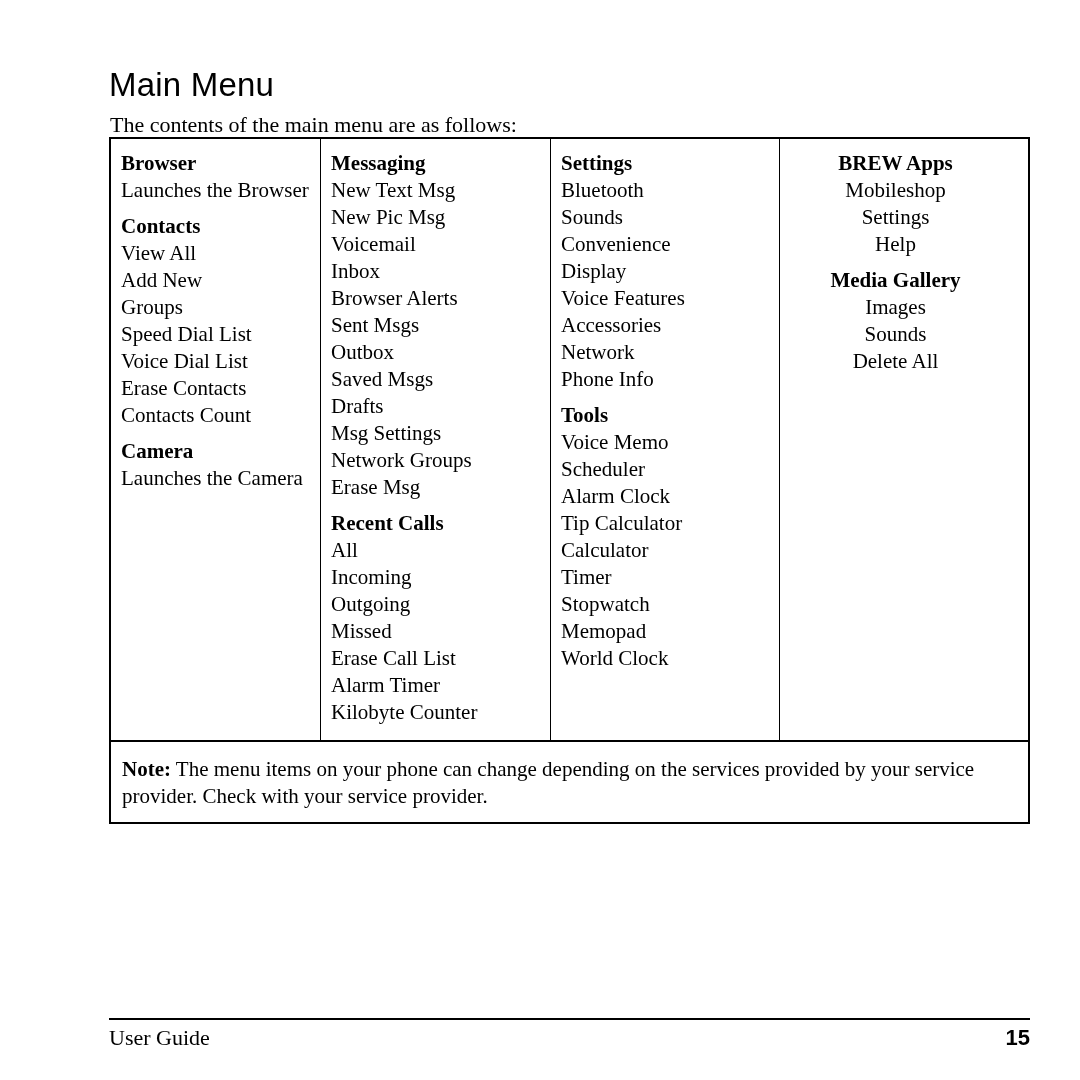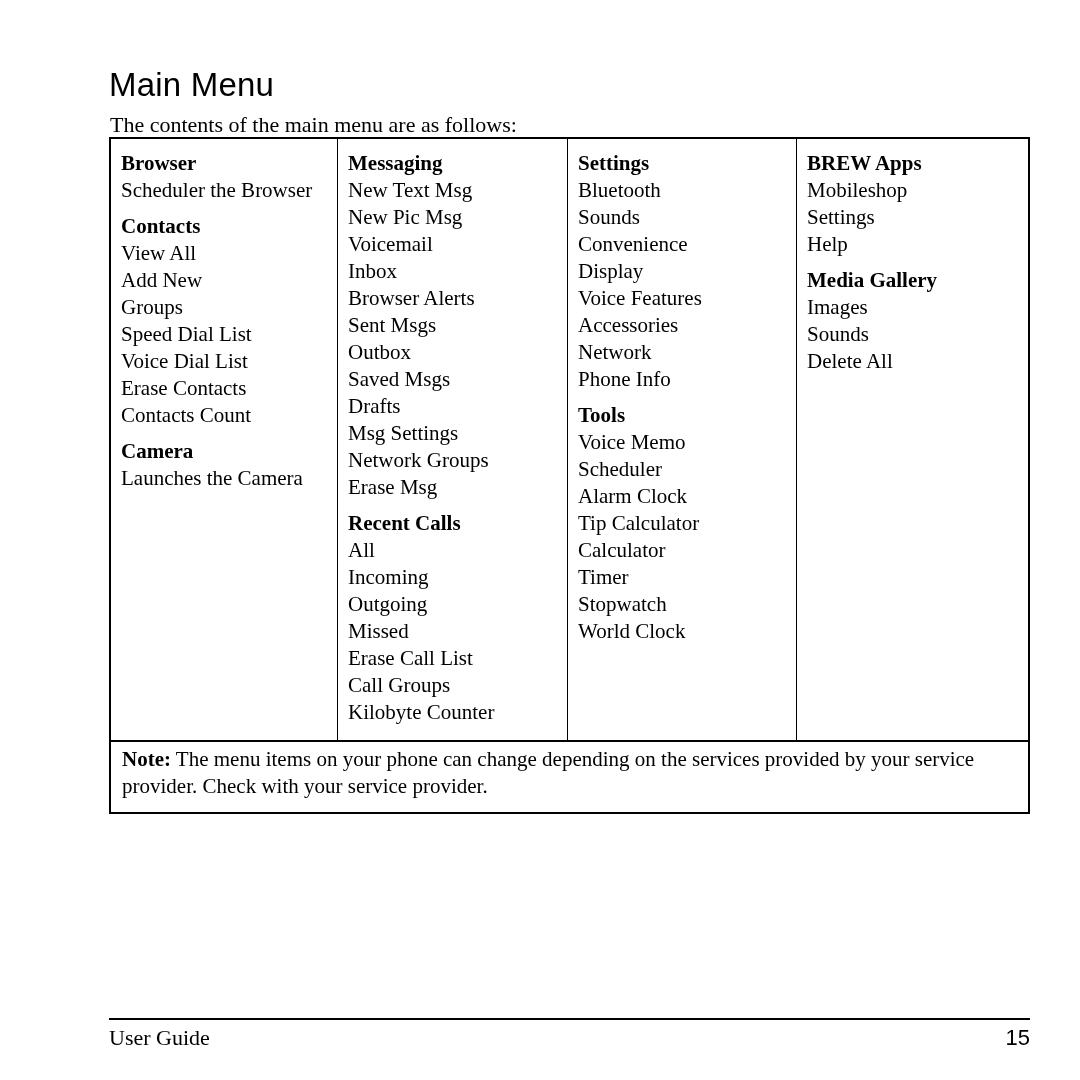--- a/index.html
+++ b/index.html
@@ -63,24 +63,24 @@
     border-bottom: 2px solid #000000;
   }
 
   .col {
     box-sizing: border-box;
     padding: 11px 10px 14px 10px;
     border-right: 1px solid #000000;
   }
   .col:last-child { border-right: none; }
 
-  .col-1 { width: 227px; }
+  .col-1 { width: 210px; }
   .col-2 { width: 230px; }
   .col-3 { width: 229px; }
-  .col-4 { width: 231px; }
+  .col-4 { width: 231px; text-align: center; }
 
   .sec-head {
     font-size: 21px;
     font-weight: bold;
     line-height: 27px;
     margin-top: 9px;
     white-space: nowrap;
   }
   .sec-head.first { margin-top: 0; }
 
@@ -88,20 +88,21 @@
     font-size: 21px;
     font-weight: normal;
     line-height: 27px;
     white-space: nowrap;
   }
 
   
   .note-row {
     padding: 4px 12px 12px 11px;
     box-sizing: border-box;
+    margin-top: 10px;
   }
   .note-text {
     font-size: 21px;
     line-height: 27px;
   }
   .note-label {
     font-weight: bold;
   }
 
   
@@ -122,40 +123,40 @@
     font-weight: 400;
     line-height: 28px;
     white-space: nowrap;
   }
   .footer-right {
     position: absolute;
     right: 50px;
     top: 1024px;
     font-family: "Liberation Sans", "DejaVu Sans", sans-serif;
     font-size: 22px;
-    font-weight: 400;
+    font-weight: 700;
     line-height: 28px;
     white-space: nowrap;
   }
 </style>
 </head>
 <body>
 
 <div class="page">
 
   <h1 class="page-title">Main Menu</h1>
 
   <p class="intro-line">The contents of the main menu are as follows:</p>
 
   <div class="menu-table">
 
     <div class="cols-row">
       <div class="col col-1">
           <div class="sec-head first">Browser</div>
-          <div class="item">Scheduler the Browser</div>
+          <div class="item">Launches the Browser</div>
           <div class="sec-head">Contacts</div>
           <div class="item">View All</div>
           <div class="item">Add New</div>
           <div class="item">Groups</div>
           <div class="item">Speed Dial List</div>
           <div class="item">Voice Dial List</div>
           <div class="item">Erase Contacts</div>
           <div class="item">Contacts Count</div>
           <div class="sec-head">Camera</div>
           <div class="item">Launches the Camera</div>
@@ -173,41 +174,42 @@
           <div class="item">Drafts</div>
           <div class="item">Msg Settings</div>
           <div class="item">Network Groups</div>
           <div class="item">Erase Msg</div>
           <div class="sec-head">Recent Calls</div>
           <div class="item">All</div>
           <div class="item">Incoming</div>
           <div class="item">Outgoing</div>
           <div class="item">Missed</div>
           <div class="item">Erase Call List</div>
-          <div class="item">Call Groups</div>
+          <div class="item">Alarm Timer</div>
           <div class="item">Kilobyte Counter</div>
         </div>
       <div class="col col-3">
           <div class="sec-head first">Settings</div>
           <div class="item">Bluetooth</div>
           <div class="item">Sounds</div>
           <div class="item">Convenience</div>
           <div class="item">Display</div>
           <div class="item">Voice Features</div>
           <div class="item">Accessories</div>
           <div class="item">Network</div>
           <div class="item">Phone Info</div>
           <div class="sec-head">Tools</div>
           <div class="item">Voice Memo</div>
           <div class="item">Scheduler</div>
           <div class="item">Alarm Clock</div>
           <div class="item">Tip Calculator</div>
           <div class="item">Calculator</div>
           <div class="item">Timer</div>
           <div class="item">Stopwatch</div>
+          <div class="item">Memopad</div>
           <div class="item">World Clock</div>
         </div>
       <div class="col col-4">
           <div class="sec-head first">BREW Apps</div>
           <div class="item">Mobileshop</div>
           <div class="item">Settings</div>
           <div class="item">Help</div>
           <div class="sec-head">Media Gallery</div>
           <div class="item">Images</div>
           <div class="item">Sounds</div>

